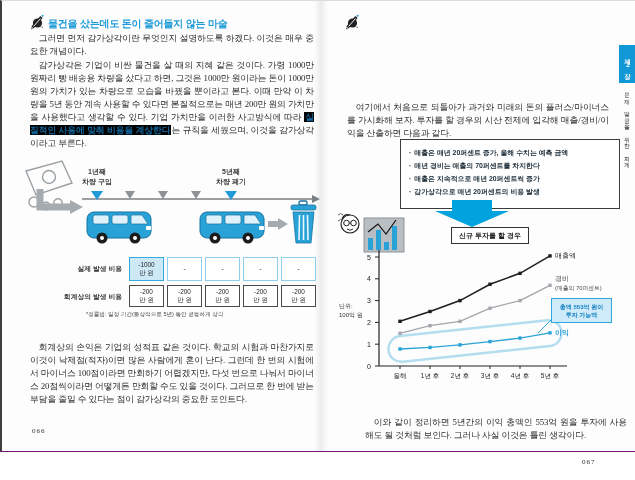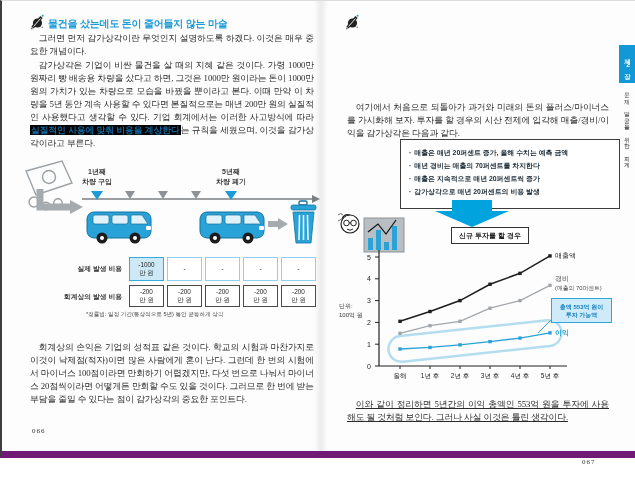--- a/index.html
+++ b/index.html
@@ -1,19 +1,19 @@
 <!DOCTYPE html>
 <html><head>
 <meta charset="utf-8">
 <style>
   html,body{margin:0;padding:0;background:#ffffff;}
   #stage{position:relative;width:635px;height:480px;overflow:hidden;
          font-family:"Liberation Serif","DejaVu Serif",serif;color:#262626;}
   #book{position:absolute;left:0;top:0;width:633px;height:450px;background:#fdfdfd;
-        border-left:2px solid #3f3f3f;border-bottom:7px solid #701a75;border-top:1px solid #dcdcdc;}
+        border-left:2px solid #3f3f3f;border-bottom:1px solid #701a75;border-top:1px solid #dcdcdc;}
   #spine{position:absolute;left:312px;top:0;width:14px;height:450px;
          background:linear-gradient(to right,rgba(0,0,0,0) 0%,rgba(0,0,0,0.07) 50%,rgba(0,0,0,0) 100%);}
   .title-row{position:absolute;display:flex;align-items:flex-start;gap:4px;}
   .sec-title{font-family:"Liberation Sans","DejaVu Sans",sans-serif;font-weight:bold;
              font-size:10px;color:#1e9bd7;letter-spacing:-0.2px;margin-top:3px;}
   .body-text{position:absolute;font-size:8.8px;line-height:13px;text-align:justify;
              text-indent:1em;color:#2b2b2b;letter-spacing:-0.1px;}
   .hl{background:#000000;color:#1469a0;font-weight:bold;padding:0 1px;}
   .pgnum{position:absolute;font-size:7px;color:#333;letter-spacing:1px;}
   
@@ -63,21 +63,21 @@
         <line x1="3.5" y1="12.5" x2="10.5" y2="4.5" stroke="#fff" stroke-width="0.9"></line>
         <circle cx="1.8" cy="14.5" r="0.9" fill="#777"></circle>
         <circle cx="12.2" cy="13.2" r="0.8" fill="#777"></circle>
         <circle cx="12.6" cy="1.8" r="1" fill="#1e9bd7"></circle>
       </svg>
       <div class="sec-title">물건을 샀는데도 돈이 줄어들지 않는 마술</div>
     </div>
 
     <p class="body-text" style="left:28px;top:31px;width:284px;margin:0;">그러면 먼저 감가상각이란 무엇인지 설명하도록 하겠다. 이것은 매우 중요한 개념이다.</p>
 
-    <p class="body-text" style="left:28px;top:58px;width:284px;margin:0;"><span>감가상각은 기업이 비싼 물건을 살 때의 지혜 같은 것이다. 가령 1000만 원짜리 빵 배송용 차량을 샀다고 하면, 그것은 1000만 원이라는 돈이 1000만 원의 가치가 있는 차량으로 모습을 바꿨을 뿐이라고 본다. 이때 만약 이 차량을 5년 동안 계속 사용할 수 있다면 본질적으로는 매년 200만 원의 실질적인 사용했다고 생각할 수 있다. 기업 회계에서는 이러한 사고방식에 따라 </span><span class="hl">실질적인 사용에 맞춰 비용을 계상한다</span><span>는 규칙을 세웠으며, 이것을 감가상각이라고 부른다.</span></p>
+    <p class="body-text" style="left:28px;top:58px;width:284px;margin:0;"><span>감가상각은 기업이 비싼 물건을 살 때의 지혜 같은 것이다. 가령 1000만 원짜리 빵 배송용 차량을 샀다고 하면, 그것은 1000만 원이라는 돈이 1000만 원의 가치가 있는 차량으로 모습을 바꿨을 뿐이라고 본다. 이때 만약 이 차량을 5년 동안 계속 사용할 수 있다면 본질적으로는 매년 200만 원의 가치만을 사용했다고 생각할 수 있다. 기업 가치만을 이러한 사고방식에 따라 </span><span class="hl">실질적인 사용에 맞춰 비용을 계상한다</span><span>는 규칙을 세웠으며, 이것을 감가상각이라고 부른다.</span></p>
 
     <svg style="position:absolute;left:20px;top:158px;" width="300" height="95" viewBox="0 0 300 95">
 
       <g stroke="#9aa0a4" stroke-width="1.4" fill="none">
         <polygon points="4,12 40,2 50,24 14,36"></polygon>
         <circle cx="27" cy="18" r="6.5"></circle>
         <circle cx="12" cy="43" r="5"></circle>
         <circle cx="24" cy="47" r="3.8"></circle>
         <circle cx="36" cy="44" r="4.2"></circle>
       </g>
@@ -169,21 +169,21 @@
       <svg width="14" height="16" viewBox="0 0 14 16">
         <circle cx="7.5" cy="9" r="4.6" fill="#222"></circle>
         <line x1="2.5" y1="13.5" x2="11.5" y2="3" stroke="#222" stroke-width="3"></line>
         <line x1="3.5" y1="12.5" x2="10.5" y2="4.5" stroke="#fff" stroke-width="0.9"></line>
         <circle cx="1.8" cy="14.5" r="0.9" fill="#777"></circle>
         <circle cx="12.2" cy="13.2" r="0.8" fill="#777"></circle>
         <circle cx="12.6" cy="1.8" r="1" fill="#1e9bd7"></circle>
       </svg>
     </div>
 
-    <p class="body-text" style="left:345px;top:100px;width:262px;margin:0;">여기에서 처음으로 되돌아가 과거와 미래의 돈의 플러스/마이너스를 가시화해 보자. 투자를 할 경우의 시산 전제에 입각해 매출/경비/이익을 감가상각은 다음과 같다.</p>
+    <p class="body-text" style="left:345px;top:100px;width:262px;margin:0;">여기에서 처음으로 되돌아가 과거와 미래의 돈의 플러스/마이너스를 가시화해 보자. 투자를 할 경우의 시산 전제에 입각해 매출/경비/이익을 산출하면 다음과 같다.</p>
 
     <div class="assume-box">
       <div class="assume-row">
           <span class="assume-dot">·</span>
           <span>매출은 매년 20퍼센트 증가, 올해 수치는 예측 금액</span>
         </div>
       <div class="assume-row">
           <span class="assume-dot">·</span>
           <span>매년 경비는 매출의 70퍼센트를 차지한다</span>
         </div>
@@ -282,20 +282,20 @@
 
       <text x="220" y="14" font-size="7" fill="#1f1f1f">매출액</text>
       <text x="220" y="37" font-size="7" fill="#4a4a4a">경비</text>
       <text x="220" y="46" font-size="5.8" fill="#4a4a4a">(매출의 70퍼센트)</text>
       <text x="220" y="91" font-size="7" font-weight="bold" fill="#1e9bd7">이익</text>
     </svg>
 
     <div class="callout">총액 553억 원이
 투자 가능액</div>
 
-    <p class="body-text" style="left:345px;top:397px;width:262px;margin:0;text-decoration:underline;">이와 같이 정리하면 5년간의 이익 총액인 553억 원을 투자에 사용해도 될 것처럼 보인다. 그러나 사실 이것은 틀린 생각이다.</p>
+    <p class="body-text" style="left:345px;top:397px;width:262px;margin:18px;">이와 같이 정리하면 5년간의 이익 총액인 553억 원을 투자에 사용해도 될 것처럼 보인다. 그러나 사실 이것은 틀린 생각이다.</p>
 
     <div class="pgnum" style="left:580px;top:429px;margin-top:28px;">067</div>
 
     <div class="chap-tab">제2장</div>
     <div class="chap-title">문제 발굴을 위한 회계</div>
   </div>
 </div>
 
 </body></html>

